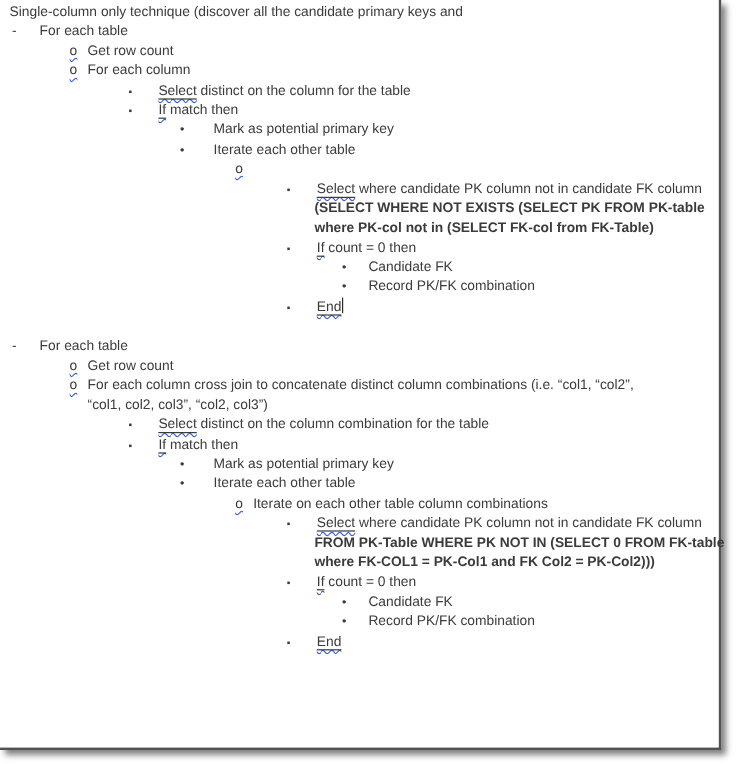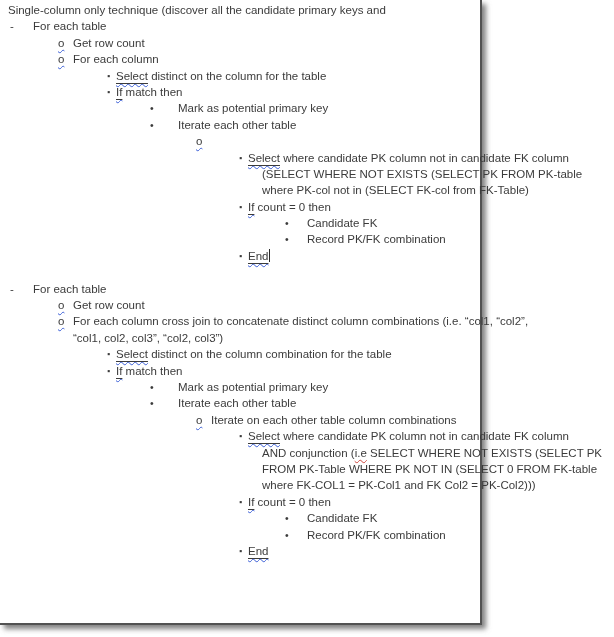--- a/index.html
+++ b/index.html
@@ -8,21 +8,21 @@
     width: 614px;
     height: 637px;
     background: #ffffff;
     overflow: hidden;
     font-family: "Liberation Sans", "DejaVu Sans", sans-serif;
   }
   .sheet {
     position: absolute;
     left: 0;
     top: 0;
-    width: 482px;
+    width: 601px;
     height: 625px;
     background: #ffffff;
     border-right: 2px solid #525252;
     border-bottom: 2px solid #525252;
     box-shadow: 4px 4px 5px rgba(90,90,90,0.75);
     box-sizing: border-box;
   }
   .content {
     position: relative;
     padding-top: 2px;
@@ -39,21 +39,21 @@
 
   
   .lv0 { padding-left: 8px; }
   .lv1 { padding-left: 33px; }
   .lv2 { padding-left: 73px; }
   .lv2.wrap { }
   .lv3 { padding-left: 116px; }
   .lv4 { padding-left: 178px; }
   .lv5 { padding-left: 211px; }
   .lv6 { padding-left: 248px; }
-  .lv6.wrap { padding-left: 262px; }
+  .lv6.wrap { padding-left: 262px; font-weight: bold; }
   .lv7 { padding-left: 307px; }
 
   .bullet {
     position: absolute;
     top: 0;
   }
   .bx1 { left: 10px; }
   .bx2 { left: 58px; }
   .bx3 { left: 107px; }
   .bx4 { left: 150px; }
@@ -73,20 +73,21 @@
   
   .kw {
     text-decoration: underline wavy #3b5fd6;
     text-decoration-thickness: 1px;
     text-underline-offset: 3px;
   }
   .kw-in {
     font-style: normal;
     text-decoration: underline solid #3b3b3b;
     text-decoration-thickness: 1px;
+    margin-left: 16px;
   }
   
   .sq-red {
     text-decoration: underline wavy #d0453c;
     text-decoration-thickness: 1px;
     text-underline-offset: 2px;
   }
   .caret {
     display: inline-block;
     width: 1px;
@@ -121,21 +122,20 @@
       <div class="line lv1"><span class="bullet bx1 b-dash">-</span><span>For each table</span></div>
       <div class="line lv2"><span class="bullet bx2 b-o">o</span><span>Get row count</span></div>
       <div class="line lv2"><span class="bullet bx2 b-o">o</span><span>For each column cross join to concatenate distinct column combinations (i.e. “col1, “col2”,</span></div>
       <div class="line lv2 wrap"><span>“col1, col2, col3”, “col2, col3”)</span></div>
       <div class="line lv3"><span class="bullet bx3 b-square">▪</span><span class="kw"><span class="kw-in">Select</span></span><span> distinct on the column combination for the table</span></div>
       <div class="line lv3"><span class="bullet bx3 b-square">▪</span><span class="kw"><span class="kw-in">If</span></span><span> match then</span></div>
       <div class="line lv4"><span class="bullet bx4 b-disc">•</span><span>Mark as potential primary key</span></div>
       <div class="line lv4"><span class="bullet bx4 b-disc">•</span><span>Iterate each other table</span></div>
       <div class="line lv5"><span class="bullet bx5 b-o">o</span><span>Iterate on each other table column combinations</span></div>
       <div class="line lv6"><span class="bullet bx6 b-square">▪</span><span class="kw"><span class="kw-in">Select</span></span><span> where candidate PK column not in candidate FK column</span></div>
-      <div class="line lv6 wrap"><span>AND conjunction (</span><span class="sq-red">i.e</span><span> SELECT WHERE NOT EXISTS (SELECT PK</span></div>
       <div class="line lv6 wrap"><span>FROM PK-Table WHERE PK NOT IN (SELECT 0 FROM FK-table</span></div>
       <div class="line lv6 wrap"><span>where FK-COL1 = PK-Col1 and FK Col2 = PK-Col2)))</span></div>
       <div class="line lv6"><span class="bullet bx6 b-square">▪</span><span class="kw"><span class="kw-in">If</span></span><span> count = 0 then</span></div>
       <div class="line lv7"><span class="bullet bx7 b-disc">•</span><span>Candidate FK</span></div>
       <div class="line lv7"><span class="bullet bx7 b-disc">•</span><span>Record PK/FK combination</span></div>
       <div class="line lv6"><span class="bullet bx6 b-square">▪</span><span class="kw"><span class="kw-in">End</span></span></div>
     </div>
 </div>
 
 </body></html>

